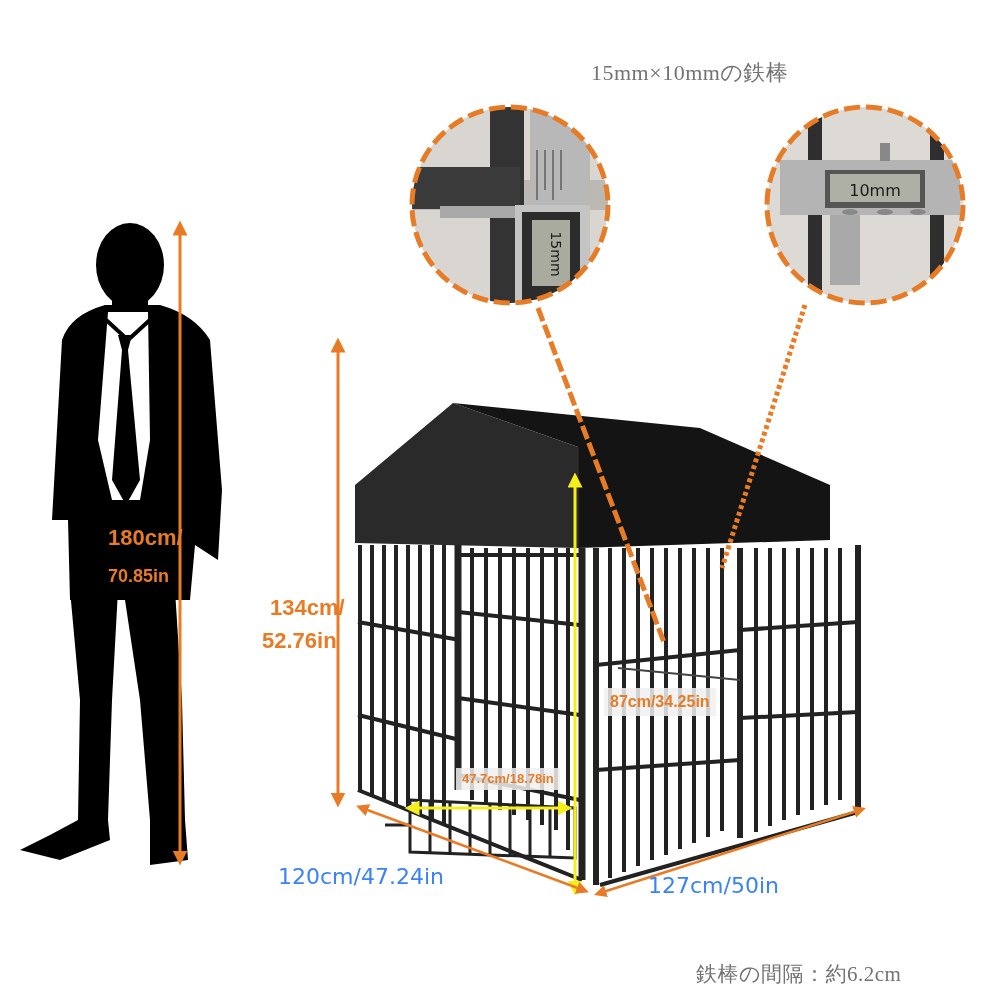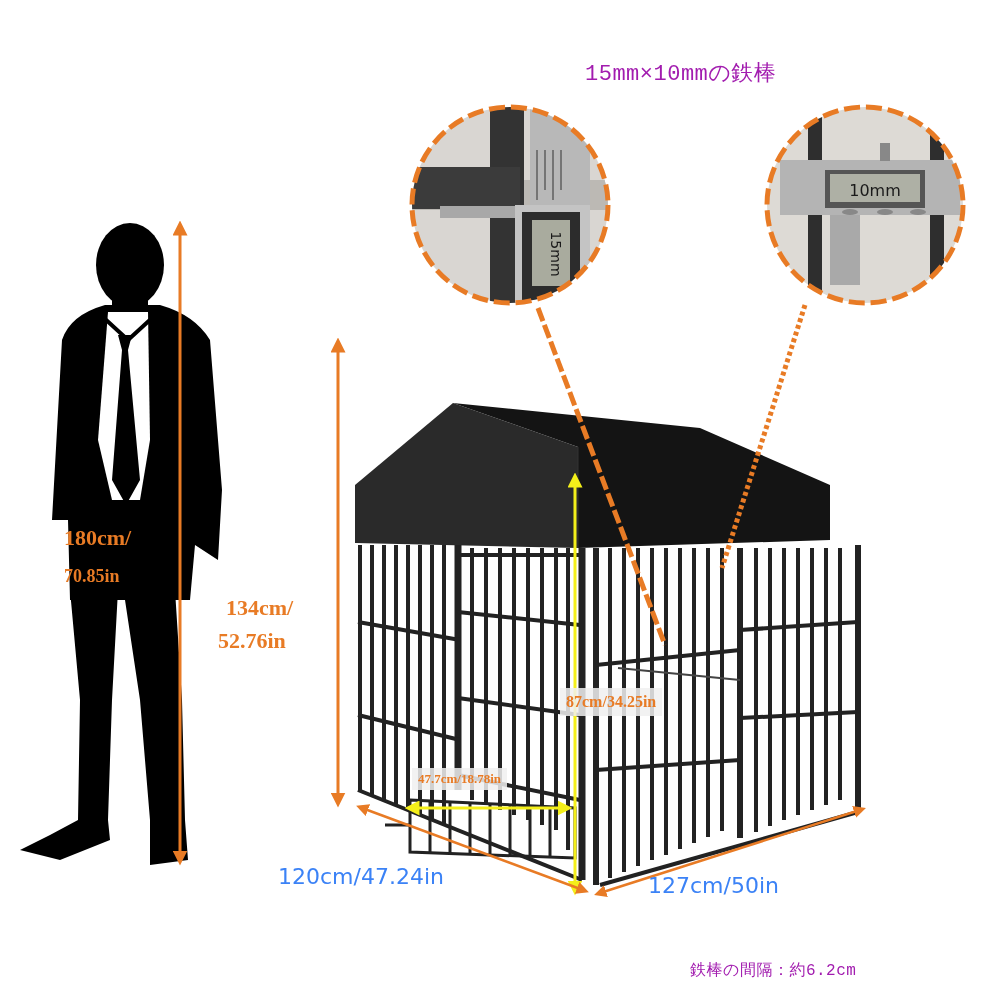--- a/index.html
+++ b/index.html
@@ -1,23 +1,23 @@
 <!DOCTYPE html>
 <html><head>
 <meta charset="utf-8">
 <style>
   html, body { margin: 0; padding: 0; background: #ffffff; }
   body { width: 1000px; height: 1000px; position: relative; overflow: hidden;
          font-family: "DejaVu Sans", sans-serif; }
   .label { position: absolute; color: #e87b25; font-weight: bold; white-space: nowrap;
-           font-family: Liberation Serif, serif; }
+           font-family: Liberation Sans, sans-serif; margin-left: 44px; }
   .label-light { position: absolute; color: #3b82f6; white-space: nowrap;
            font-family: "DejaVu Sans", sans-serif; }
-  .jp { position: absolute; color: #a21caf; white-space: nowrap;
-        font-family: Liberation Mono, monospace; font-size: 21px; letter-spacing: 0.5px; }
+  .jp { position: absolute; color: #737373; white-space: nowrap;
+        font-family: Liberation Serif, serif; font-size: 21px; letter-spacing: 0.5px; margin-left: 6px; }
   .boxed { background: rgba(240,240,240,0.85); padding: 1px 6px; }
   svg { position: absolute; left: 0; top: 0; }
 </style>
 </head>
 <body>
 
 <div class="jp" style="left:585px; top:58px; font-size:22px;">15mm×10mmの鉄棒</div>
 
 <svg width="1000" height="1000" viewBox="0 0 1000 1000">
   <defs>
@@ -200,13 +200,13 @@
 <div class="label" style="left:218px; top:628px; font-size:22px; line-height:26px;">52.76in</div>
 
 <div class="label boxed" style="left:560px; top:688px; font-size:16px; line-height:26px;">87cm/34.25in</div>
 
 <div class="label boxed" style="left:412px; top:768px; font-size:13px; line-height:20px;">47.7cm/18.78in</div>
 
 <div class="label-light" style="left:278px; top:863px; font-size:22px; line-height:28px;">120cm/47.24in</div>
 
 <div class="label-light" style="left:648px; top:872px; font-size:22px; line-height:28px;">127cm/50in</div>
 
-<div class="jp" style="left:690px; top:960px; font-size:16px;">鉄棒の間隔：約6.2cm</div>
+<div class="jp" style="left:690px; top:960px; font-size:21px;">鉄棒の間隔：約6.2cm</div>
 
 </body></html>

